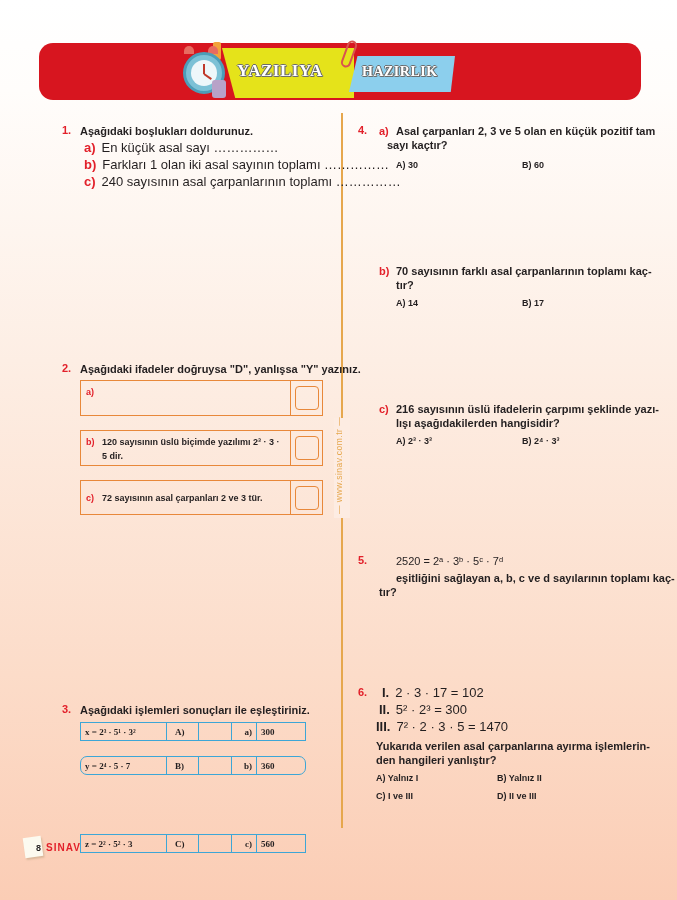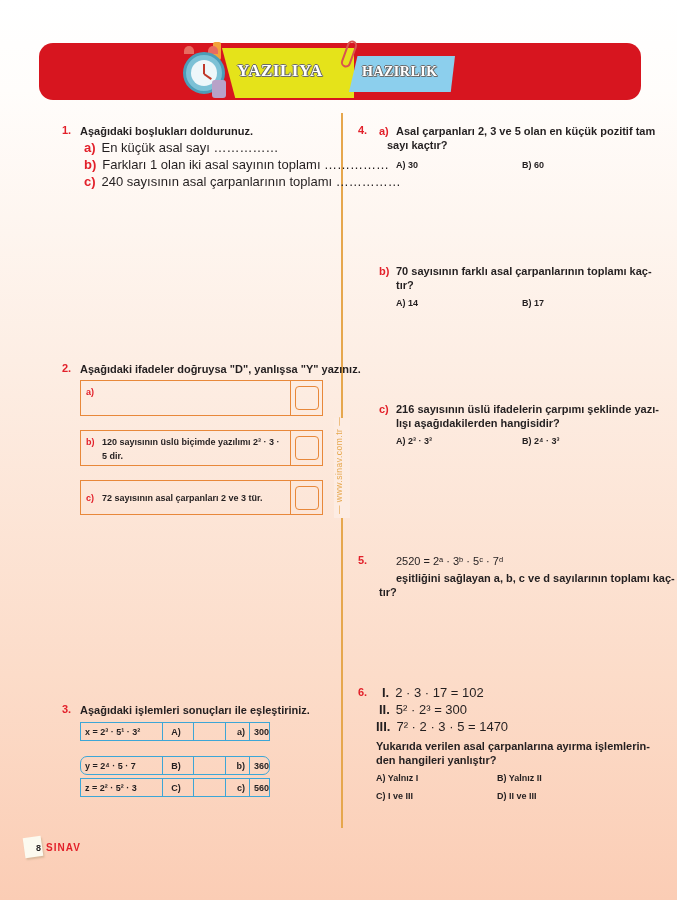--- a/index.html
+++ b/index.html
@@ -61,22 +61,22 @@
   .sublbl { color: #e2202a; font-weight: 700; margin-right: 6px; }
   .opt { position: absolute; font-weight: 700; font-size: 9px; text-align: center; }
   .box2 {
     position: absolute; left: 80px; width: 243px; border: 1.2px solid #e8883a; display: flex;
   }
   .box2 .txt { flex: 1; padding: 4px 4px 4px 5px; font-size: 9px; line-height: 14px; font-weight: 700; display: flex; }
   .box2 .txt .lbl { color: #e2202a; width: 16px; flex: none; }
   .box2 .ans { width: 32px; border-left: 1.2px solid #e8883a; display: flex; align-items: center; justify-content: center; }
   .box2 .chk { width: 24px; height: 24px; border: 1.4px solid #e8883a; border-radius: 4px; }
   .box3 {
-    position: absolute; left: 80px; width: 190px; height: 19px; border: 1.2px solid #3da6d6; display: flex;
-    font-size: 9px; font-weight: 700;
+    position: absolute; left: 80px; width: 226px; height: 19px; border: 1.2px solid #3da6d6; display: flex;
+    font-size: 9px; font-weight: 700; font-family: Liberation Serif, serif;
   }
   .box3 > div { border-right: 1.2px solid #3da6d6; display: flex; align-items: center; padding-left: 4px; }
   .box3 > div:last-child { border-right: none; }
   .c1 { width: 86px; }
   .c2 { width: 32px; padding-left: 8px !important; }
   .c3 { width: 33px; }
   .c4 { width: 25px; justify-content: flex-end; padding-right: 4px; padding-left: 0 !important; }
   .c5 { flex: 1; }
   .footer-page {
     position: absolute; left: 24px; top: 837px; width: 18px; height: 20px; background: #fcfaf0;
@@ -153,21 +153,21 @@
   <div class="c4">a)</div>
   <div class="c5">300</div>
 </div>
 <div class="box3" style="top:756px;border-radius:7px;">
   <div class="c1">y = 2⁴ · 5 · 7</div>
   <div class="c2">B)</div>
   <div class="c3"></div>
   <div class="c4">b)</div>
   <div class="c5">360</div>
 </div>
-<div class="box3" style="top:778px;">
+<div class="box3" style="top:834px;">
   <div class="c1">z = 2² · 5² · 3</div>
   <div class="c2">C)</div>
   <div class="c3"></div>
   <div class="c4">c)</div>
   <div class="c5">560</div>
 </div>
 
 <div class="qnum" style="left:358px;top:124px;">4.</div>
 <div class="sublbl stem" style="left:379px;top:124px;color:#e2202a;">a)</div>
 <div class="stem" style="left:396px;top:124px;">Asal çarpanları 2, 3 ve 5 olan en küçük pozitif tam</div>

